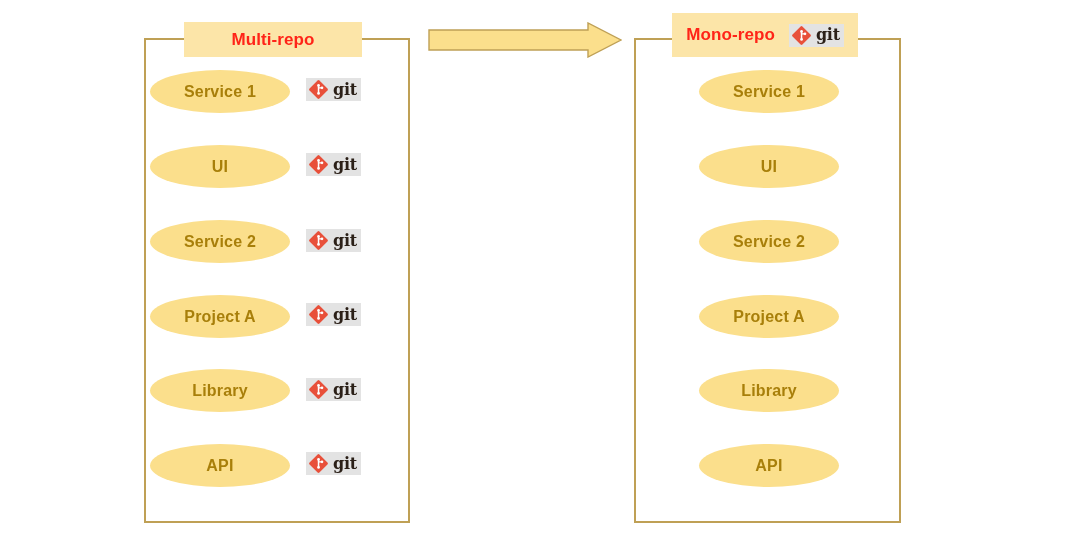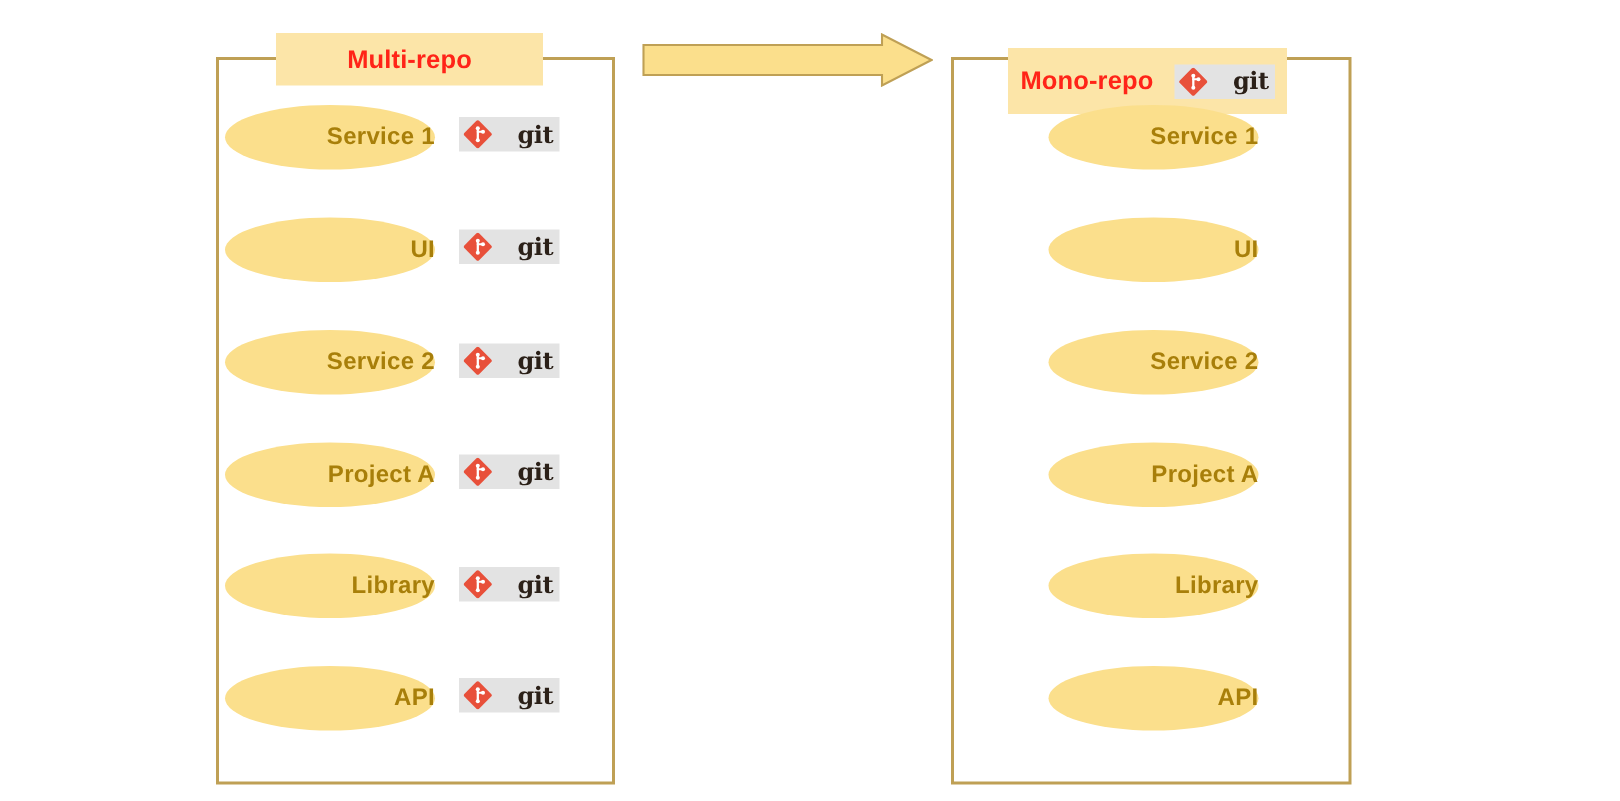--- a/index.html
+++ b/index.html
@@ -58,30 +58,30 @@
     white-space: nowrap;
   }
   #multi-title {
     left: 184px;
     top: 22px;
     width: 178px;
     height: 35px;
   }
   #mono-title {
     left: 672px;
-    top: 32px;
+    top: 13px;
     width: 186px;
     height: 44px;
   }
 
   
   .git-badge {
     display: inline-flex;
     align-items: center;
-    gap: 17px;
+    gap: 5px;
     background: #e3e3e3;
     padding: 2px 4px 2px 3px;
     box-sizing: border-box;
     line-height: 1;
   }
   .git-badge .git-word {
     font-family: "DejaVu Serif", serif;
     font-weight: 700;
     font-size: 16px;
     color: #2b2018;
@@ -96,21 +96,21 @@
 
   
   .node-ellipse {
     position: absolute;
     width: 140px;
     height: 43px;
     border-radius: 50%;
     background: #fbdf8c;
     display: flex;
     align-items: center;
-    justify-content: flex-end;
+    justify-content: center;
   }
   .node-ellipse .node-label {
     color: #a87f0a;
     font-size: 16px;
     font-weight: 700;
     white-space: nowrap;
     letter-spacing: 0.2px;
   }
 
   

